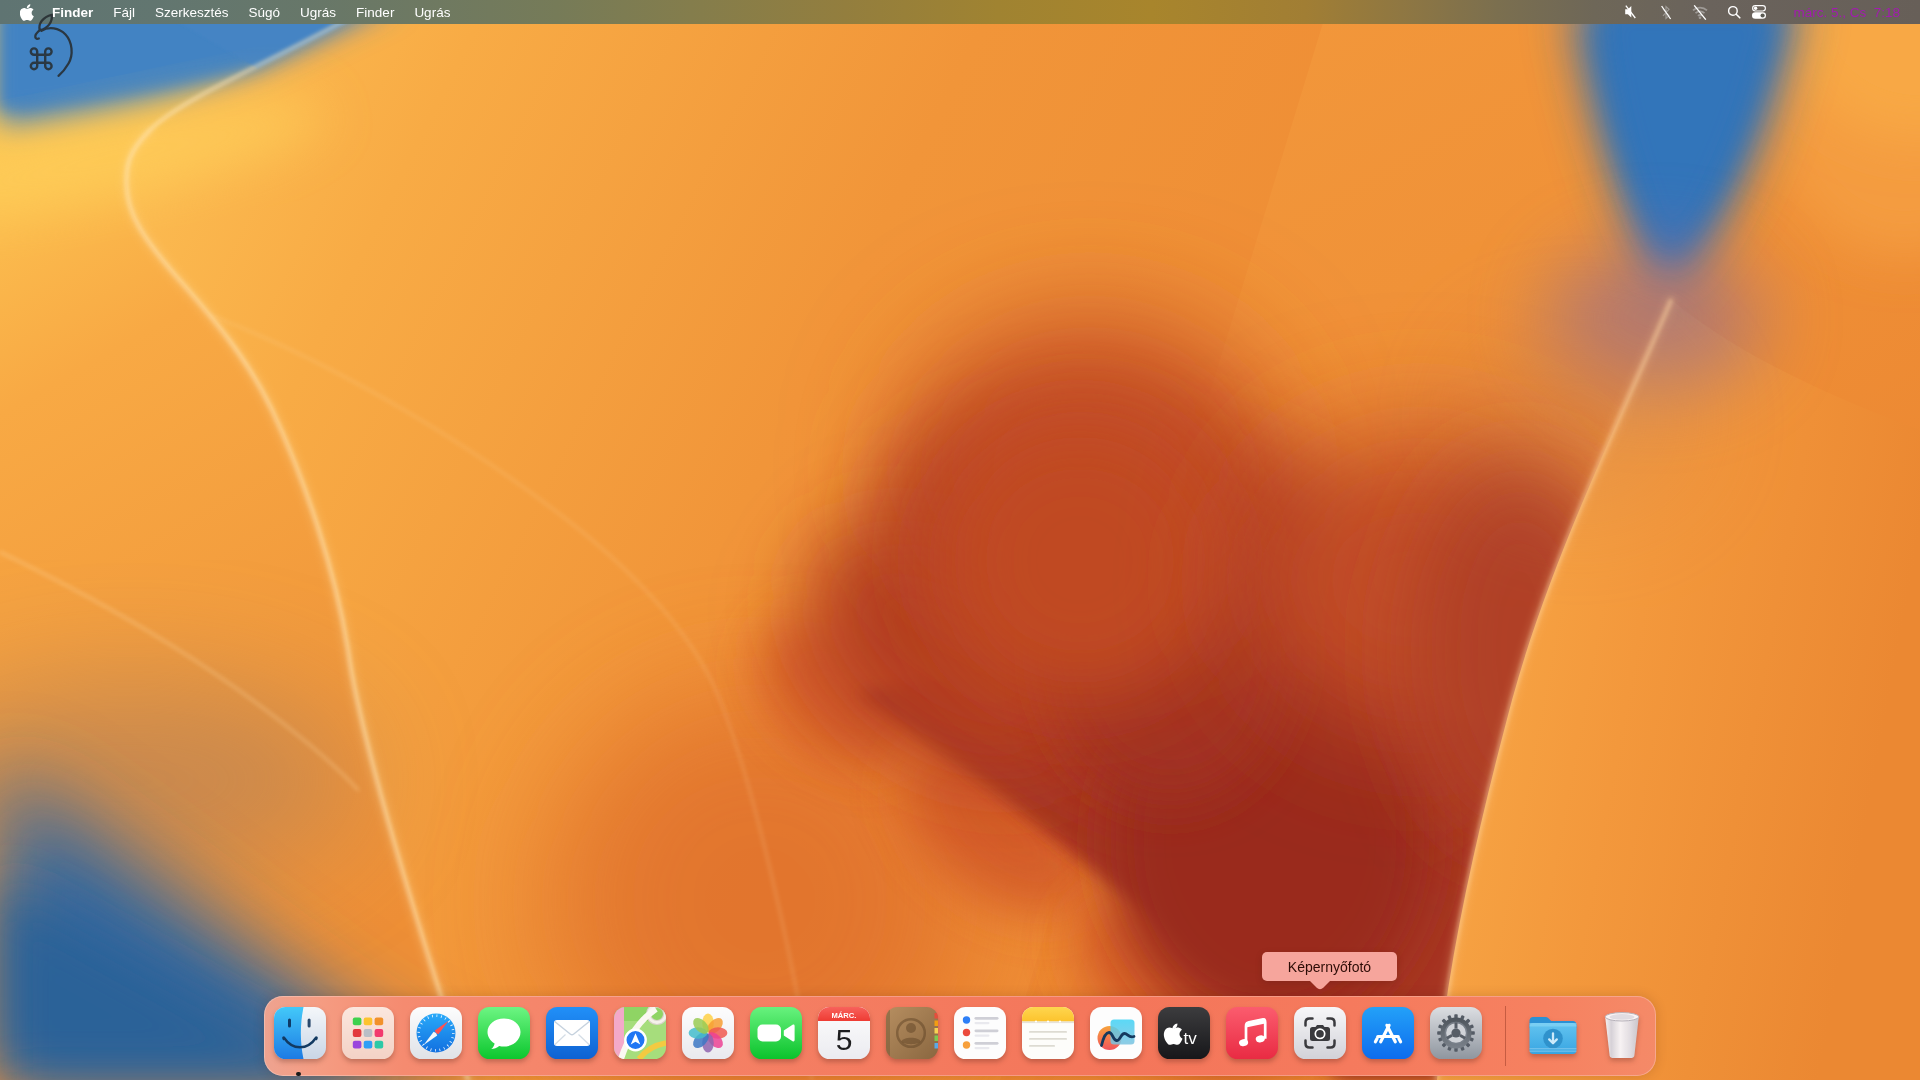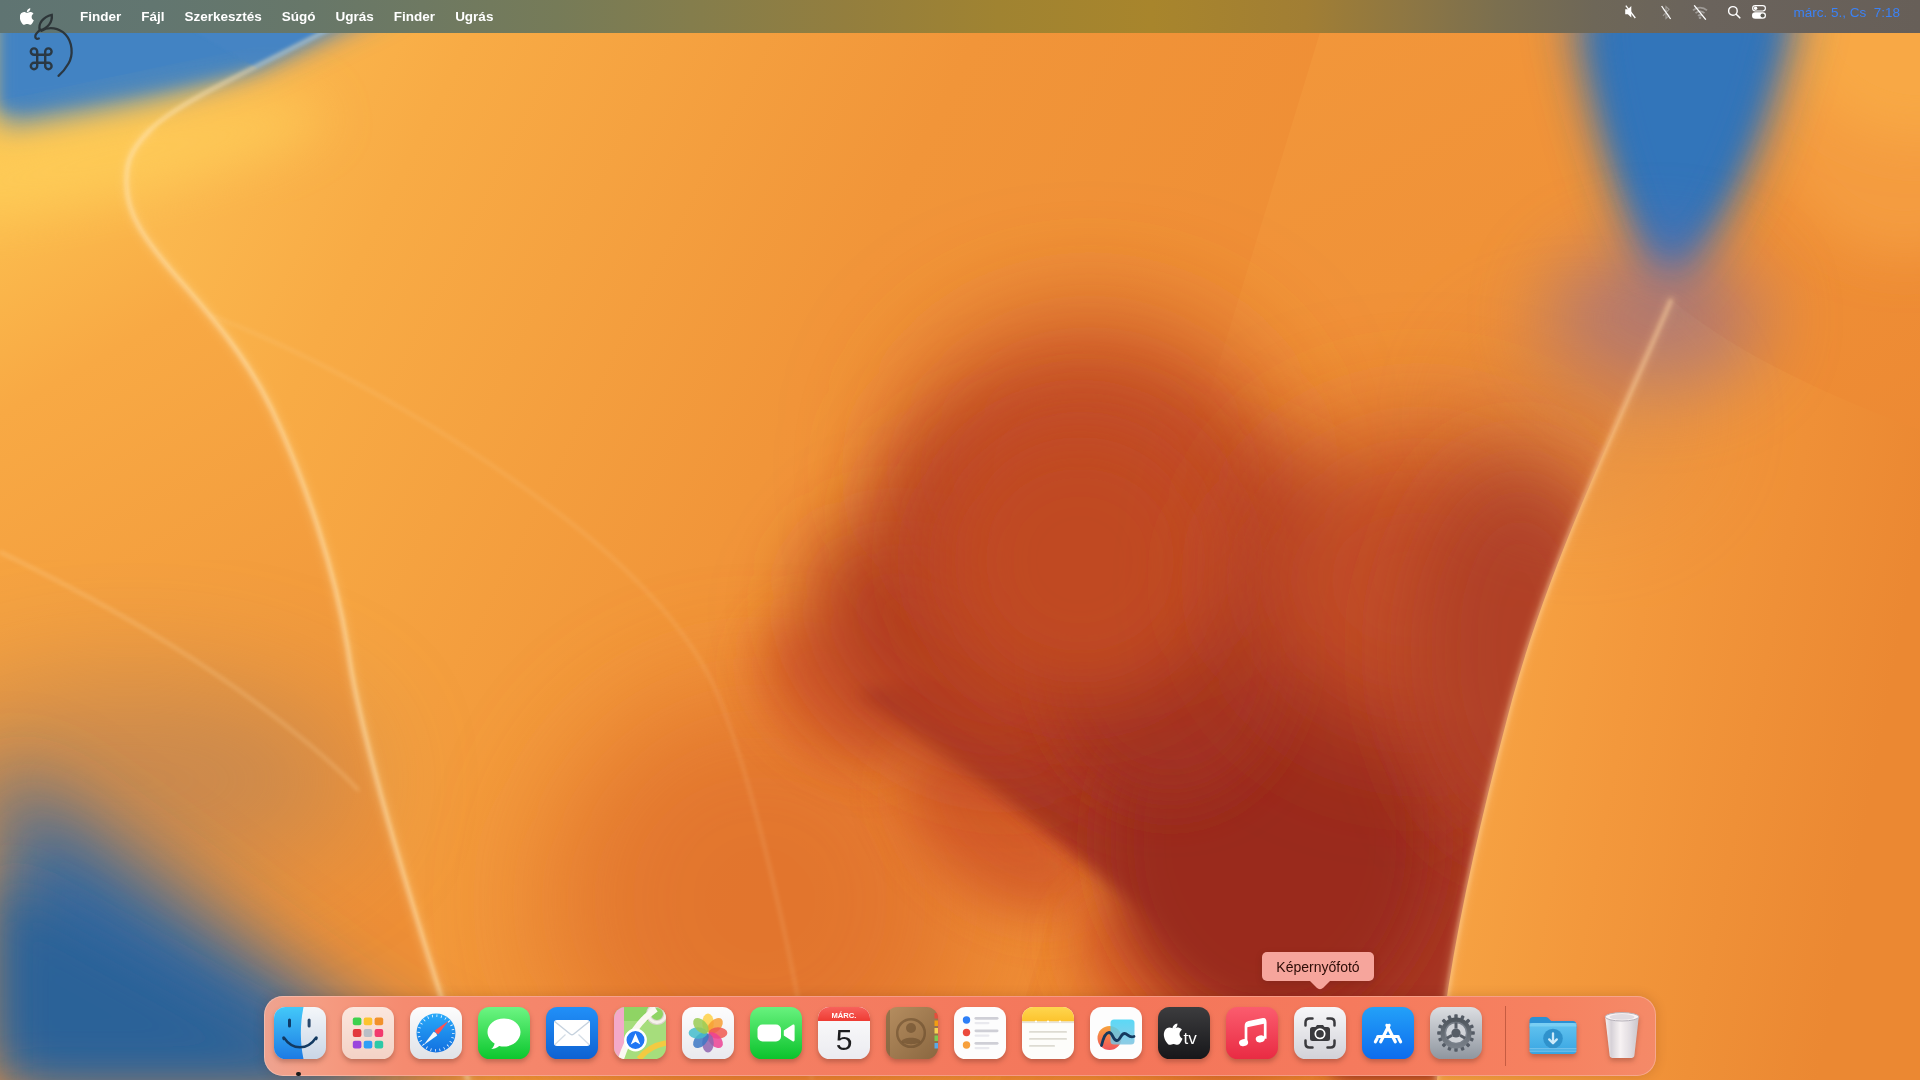--- a/index.html
+++ b/index.html
@@ -1,38 +1,38 @@
 <!DOCTYPE html>
 <html><head>
 <meta charset="utf-8">
 <style>
   html,body{margin:0;padding:0;width:1920px;height:1080px;overflow:hidden;
     font-family:"Liberation Sans", sans-serif;-webkit-font-smoothing:antialiased;}
   #stage{position:absolute;top:0;left:0;width:1920px;height:1080px;overflow:hidden;}
   #wall{position:absolute;top:0;left:0;}
-  #menubar{position:absolute;top:0;left:0;width:1920px;height:33px;
+  #menubar{position:absolute;top:0;left:0;width:1920px;height:24px;
     background:linear-gradient(90deg,#5f7472 0%,#627670 8%,#677769 16%,#6e7962 22%,
       #767b58 29%,#847d4c 36%,#937e3e 44%,#a08331 52%,#a8852c 60%,#a17e34 68%,
       #8f7742 73%,#7b6f4f 78%,#6e6758 83%,#6a635c 89%,#675f58 100%);
-    color:#fff;display:flex;align-items:center;gap:28px;}
+    color:#fff;display:flex;align-items:center;}
   #menus{display:flex;align-items:center;font-size:13.5px;height:24px;}
-  #menus .it{margin:0 10px;font-weight:bold;}
+  #menus .it{margin:0 10px;}
   #menus .bold{font-weight:bold;}
   #apple{margin-left:20px;margin-right:8px;}
-  #status{position:absolute;right:0;top:0;height:24px;display:flex;align-items:center;color:#3b82f6;}
+  #status{position:absolute;right:0;top:0;height:24px;display:flex;align-items:center;color:#a21caf;}
   #clock{font-size:13.5px;margin-right:20px;margin-left:27px;white-space:nowrap;}
   #logo{position:absolute;left:28px;top:10px;z-index:30;}
   #dock{position:absolute;left:264px;top:996px;width:1392px;height:80px;
     border-radius:19px;
     background:linear-gradient(90deg,#eea390 0%,#f59c82 4%,#f58b70 10%,#f58368 25%,
        #f47a5e 48%,#f4765a 62%,#f57a5d 78%,#f68160 92%,#f58a68 100%);
     box-shadow:inset 0 0 0 1px rgba(255,255,255,0.25), 0 0 12px rgba(80,30,10,0.18);}
   .ic{position:absolute;top:1007px;width:52px;height:52px;filter:drop-shadow(0 3px 2.5px rgba(60,20,10,0.28));}
   #sep{position:absolute;left:1504.5px;top:1006px;width:1.5px;height:60px;background:rgba(150,55,35,0.5);}
-  #tooltip{position:absolute;left:1262px;top:952px;width:112px;height:29px;border-radius:5px;
+  #tooltip{position:absolute;left:1262px;top:952px;width:135px;height:29px;border-radius:5px;
     background:#f6a59c;color:#2d0c06;font-size:14px;display:flex;align-items:center;justify-content:center;box-shadow:0 2px 6px rgba(90,30,20,0.3);}
   #rundot{position:absolute;left:296px;top:1071.5px;width:4.5px;height:4.5px;border-radius:50%;background:#1a1a1a;}
 </style>
 </head>
 <body>
 <div id="stage">
 <svg id="wall" width="1920" height="1080" viewBox="0 0 1920 1080">
   <defs>
     <linearGradient id="gbase" x1="0" y1="0" x2="1" y2="1">
       <stop offset="0" stop-color="#f6a140"></stop>

